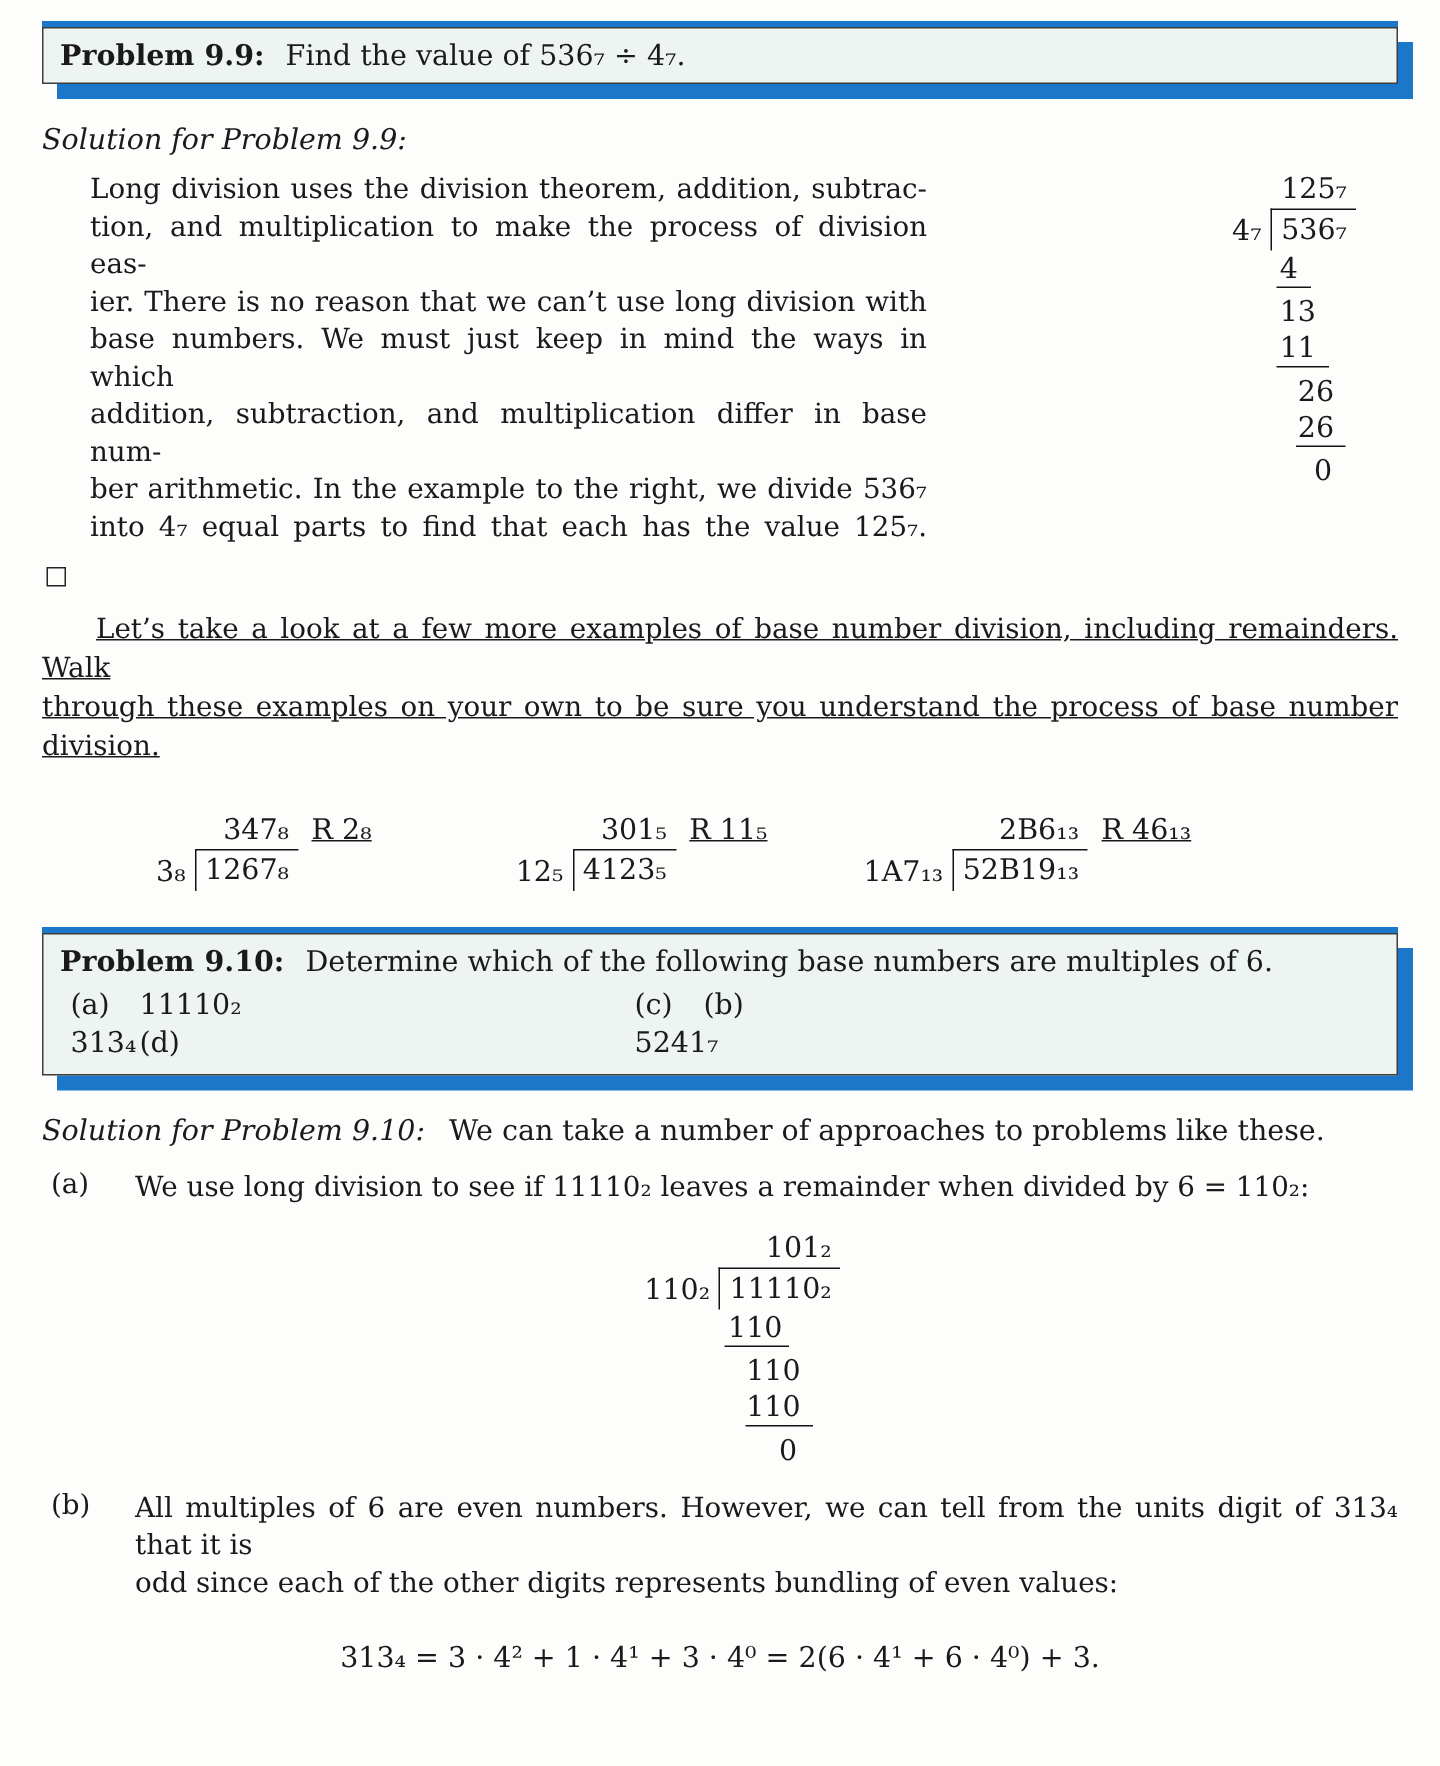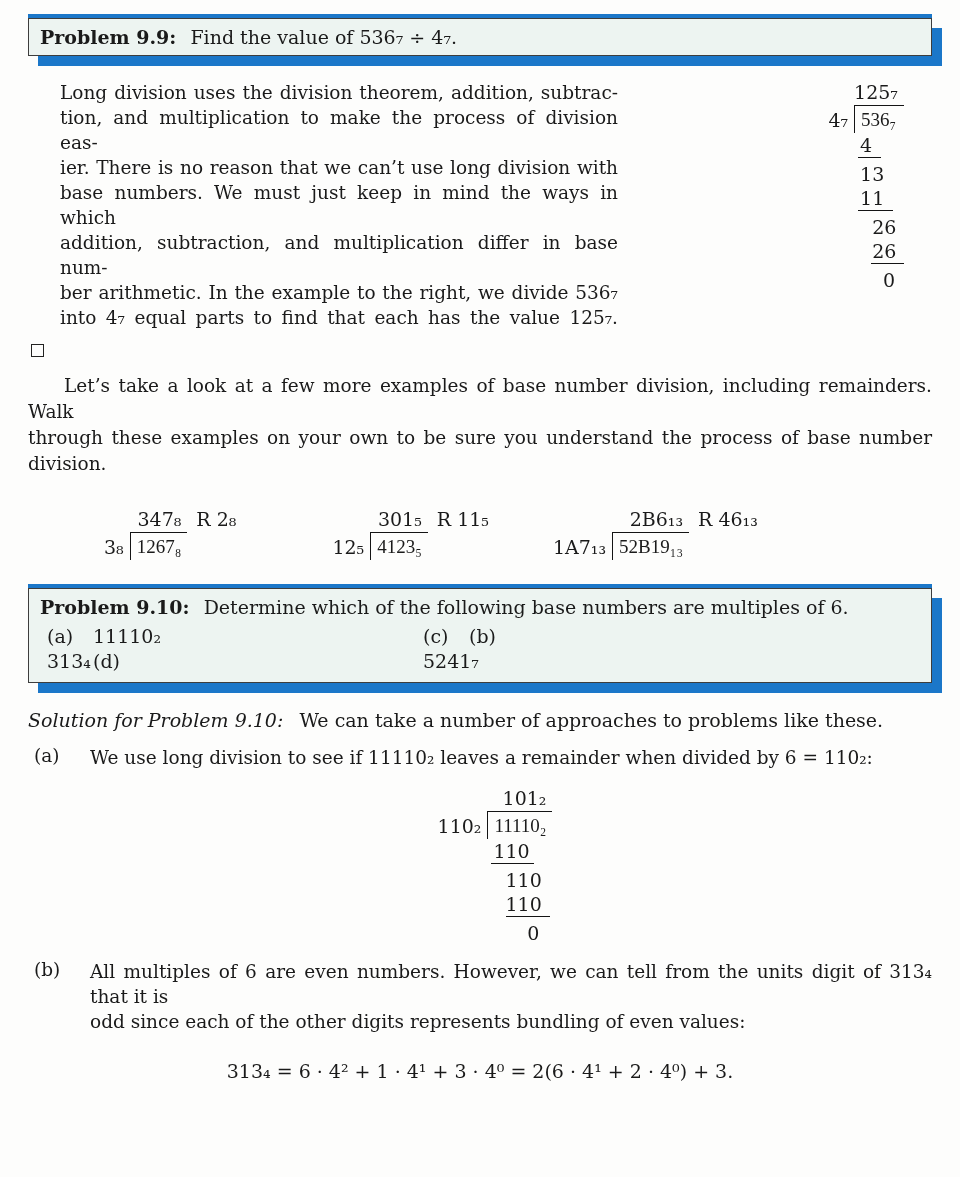--- a/index.html
+++ b/index.html
@@ -28,21 +28,21 @@
     row-gap:3px;
     padding:0 12px 10px 18px;
     font-size:19px;
   }
 
   
   .sol-line { margin:26px 0 0 0; font-size:19px; }
   .sol-label { font-style:italic; }
   .sol-intro { padding-left:10px; }
 
-  .sol99-row { display:flex; margin-top:24px; }
+  .sol99-row { display:flex; margin-top:10px; }
   .para-99 {
     margin-left:32px;
     width:558px;
     line-height:25px;
     white-space:pre-line;
     text-align:justify;
     text-align-last:justify;
   }
   .ldwrap-right { margin-left:auto; margin-right:28px; }
 
@@ -52,20 +52,21 @@
     margin:14px 0 0 3px;
   }
 
   .interlude {
     margin:16px 0 0 0;
     line-height:26px;
     white-space:pre-line;
     text-align:justify;
     text-align-last:justify;
     text-indent:36px;
+    text-decoration:underline;
   }
 
   .exrow { display:flex; margin:30px 0 0 0; }
   .ex1 { margin-left:76px; }
   .ex2 { margin-left:96px; }
   .ex3 { margin-left:64px; }
 
   .list-item { display:flex; margin-top:14px; }
   .list-tag { width:30px; margin-left:6px; flex:none; }
   .list-text {
@@ -83,45 +84,47 @@
   
   .ld {
     display:inline-grid;
     grid-template-columns:auto auto auto;
     font-size:19px;
     line-height:25px;
     text-align:left;
     vertical-align:top;
   }
   .ld .q   { grid-column:2; grid-row:1; text-align:right; padding-right:6px; }
-  .ld .rem { grid-column:3; grid-row:1; padding-left:9px; white-space:nowrap; }
+  .ld .rem { grid-column:3; grid-row:1; padding-left:9px; white-space:nowrap;text-decoration:underline; }
   .ld .dvr { grid-column:1; grid-row:2; padding-right:6px; padding-top:3px; white-space:nowrap; }
   .ld .dvd {
     grid-column:2; grid-row:2;
     border-left:1.6px solid #141414;
     border-top:1.6px solid #141414;
     padding:1px 6px 0 6px;
     white-space:nowrap;
-    font-family:Liberation Serif, serif;
   }
   .ld .w  { grid-column:2; padding-left:6px; line-height:24px; }
   .ld .rl { grid-column:2; height:4px; border-top:1.5px solid #141414; align-self:start; }
 </style>
 </head>
 <body>
 
 <div class="page">
 
   <div class="pbox">
     <div class="ptitle">
       <span class="plabel">Problem 9.9:</span>
       <span>Find the value of 536₇ ÷ 4₇.</span>
     </div>
   </div>
 
+  <div class="sol-line">
+    <span class="sol-label">Solution for Problem 9.9:</span>
+  </div>
 
   <div class="sol99-row">
     <div class="para-99">Long division uses the division theorem, addition, subtrac-
 tion, and multiplication to make the process of division eas-
 ier.  There is no reason that we can’t use long division with
 base numbers.  We must just keep in mind the ways in which
 addition, subtraction, and multiplication differ in base num-
 ber arithmetic.  In the example to the right, we divide 536₇
 into 4₇ equal parts to find that each has the value 125₇.</div>
 
@@ -209,15 +212,15 @@
     </div>
   </div>
 
 
   <div class="list-item">
     <div class="list-tag">(b)</div>
     <div class="list-text">All multiples of 6 are even numbers.  However, we can tell from the units digit of 313₄ that it is
 odd since each of the other digits represents bundling of even values:</div>
   </div>
 
-  <div class="equation">313₄ = 6 · 4² + 1 · 4¹ + 3 · 4⁰ = 2(6 · 4¹ + 2 · 4⁰) + 3.</div>
+  <div class="equation">313₄ = 3 · 4² + 1 · 4¹ + 3 · 4⁰ = 2(6 · 4¹ + 6 · 4⁰) + 3.</div>
 
 </div>
 
 </body></html>

